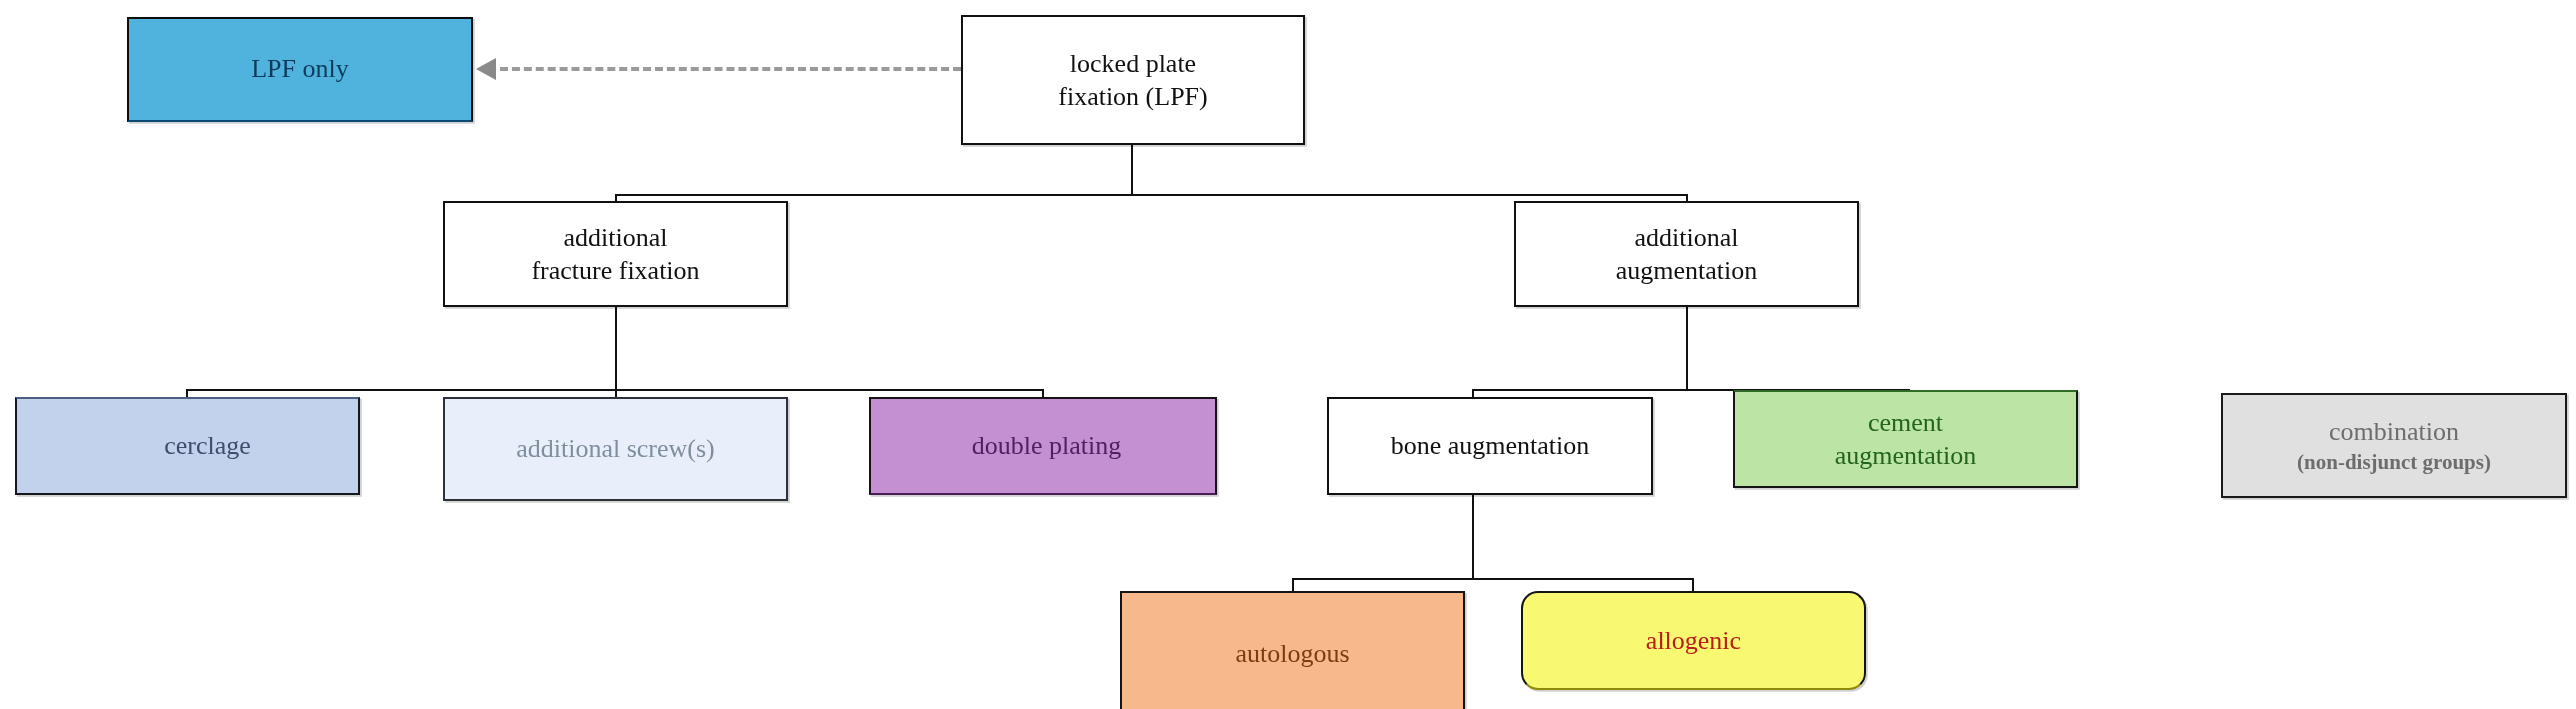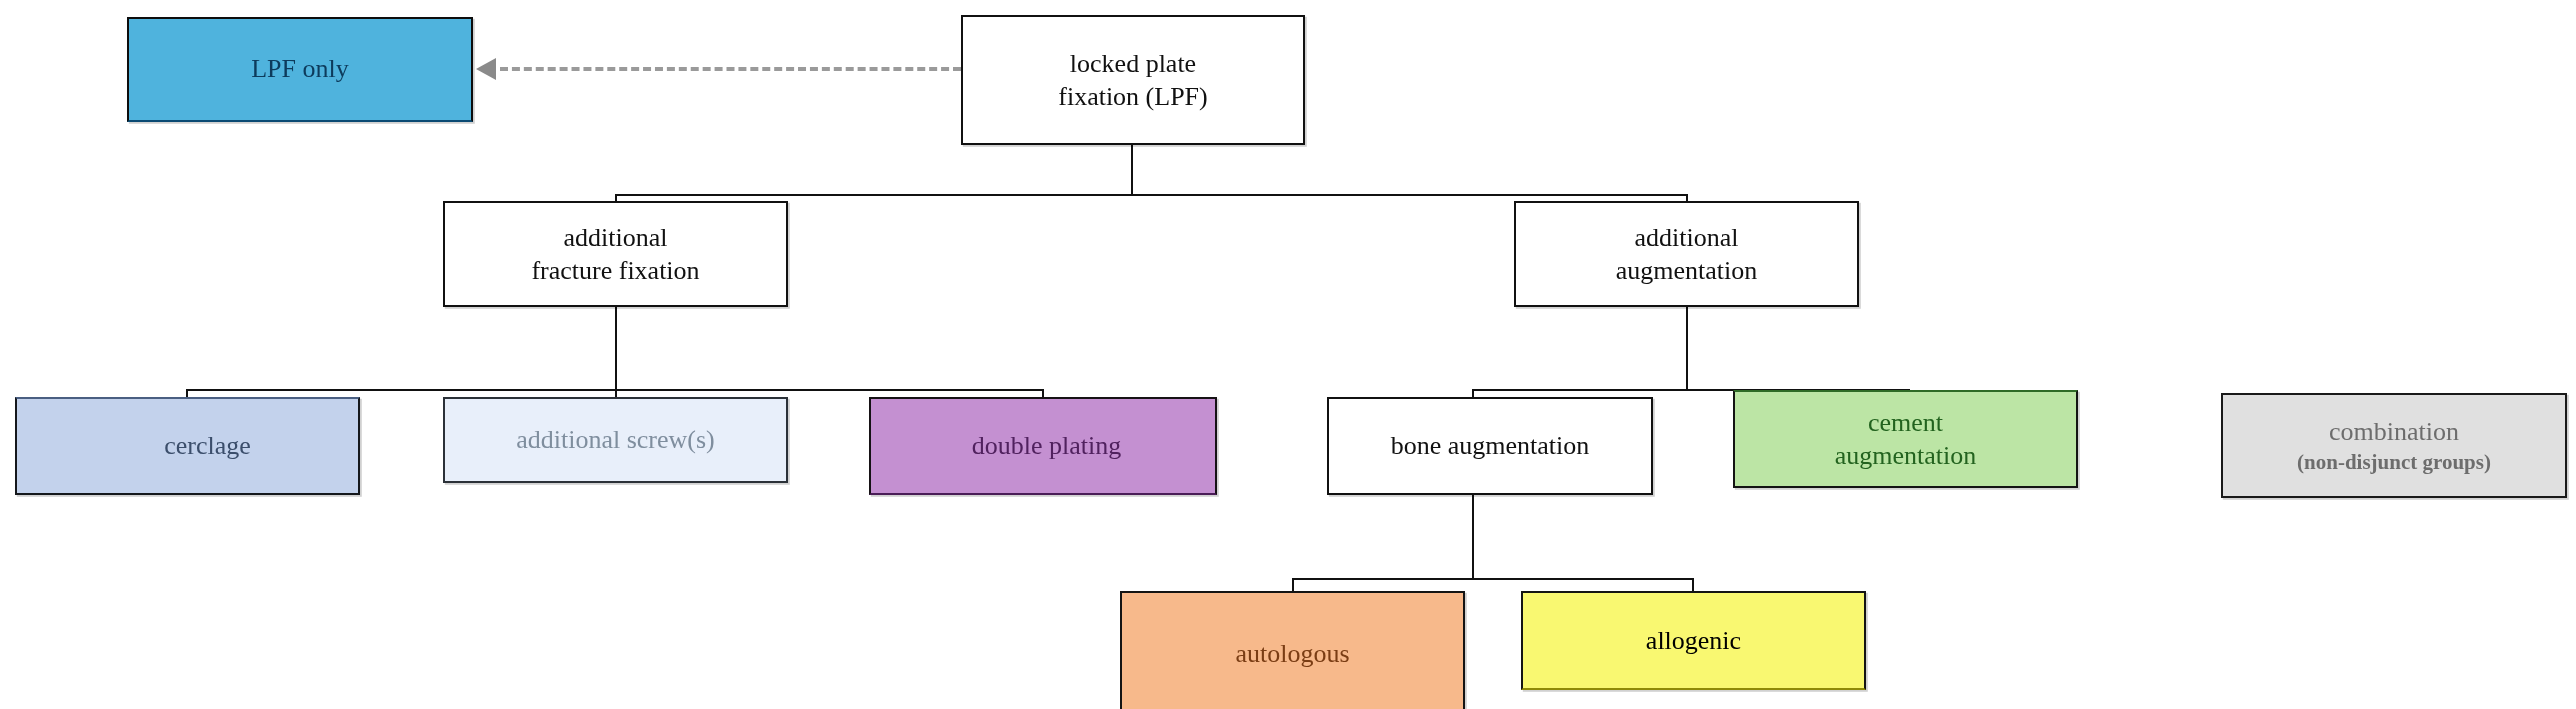--- a/index.html
+++ b/index.html
@@ -34,21 +34,21 @@
   .n-white{background:#ffffff;border-color:#111111;color:#111111;}
 
   
   .n-lpfonly{background:#4FB3DD;border-color:#0d0d0d;color:#0d3b5c;border-bottom-color:#0a4a73;}
   .n-cerclage{background:#C3D2EC;border-color:#15181c;color:#3b4e6b;border-top-color:#4a5f82;}
   .n-screws{background:#E8EFFA;border-color:#2b3138;color:#7f8e9e;}
   .n-doubleplating{background:#C490D1;border-color:#161215;color:#50215e;border-bottom-color:#4a1d57;padding-left:7px;}
   .n-cement{background:#BCE5A5;border-color:#141414;color:#23631f;border-top-color:#2f6b27;}
   .n-combination{background:#E0E0E0;border-color:#1a1a1a;color:#6d6d6d;}
   .n-autologous{background:#F7B98B;border-color:#141414;color:#7a3d14;border-bottom-color:#9c5b22;}
-  .n-allogenic{background:#F9F871;border-color:#141414;color:#000000;border-bottom-color:#8f8a08;}
+  .n-allogenic{background:#F9F871;border-color:#141414;color:#b91c1c;border-bottom-color:#8f8a08;border-radius:17px;}
 
   
   .vline{position:absolute;background:#111111;width:2.4px;z-index:1;}
   .hline{position:absolute;background:#111111;height:2.4px;z-index:1;}
 
   
   .dashed-arrow{position:absolute;z-index:2;}
   .dash-line{
     position:absolute;left:24px;top:50%;transform:translateY(-50%);
     height:0;border-top:4.1px dashed #9a9a9a;
@@ -124,21 +124,21 @@
     <span class="lbl">
       <span>additional</span><br>
       <span>augmentation</span>
     </span>
   </div>
 
   <div class="node n-cerclage" style="left:15px; top:397px; width:345px; height:98px;padding-left:40px;">
     <span class="lbl">cerclage</span>
   </div>
 
-  <div class="node n-screws" style="left:443px; top:397px; width:345px; height:86px;">
+  <div class="node n-screws" style="left:443px; top:397px; width:345px; height:104px;">
     <span class="lbl">additional screw(s)</span>
   </div>
 
   <div class="node n-doubleplating" style="left:869px; top:397px; width:348px; height:98px;">
     <span class="lbl">double plating</span>
   </div>
 
   <div class="node n-white" style="left:1327px; top:397px; width:326px; height:98px;">
     <span class="lbl">bone augmentation</span>
   </div>

